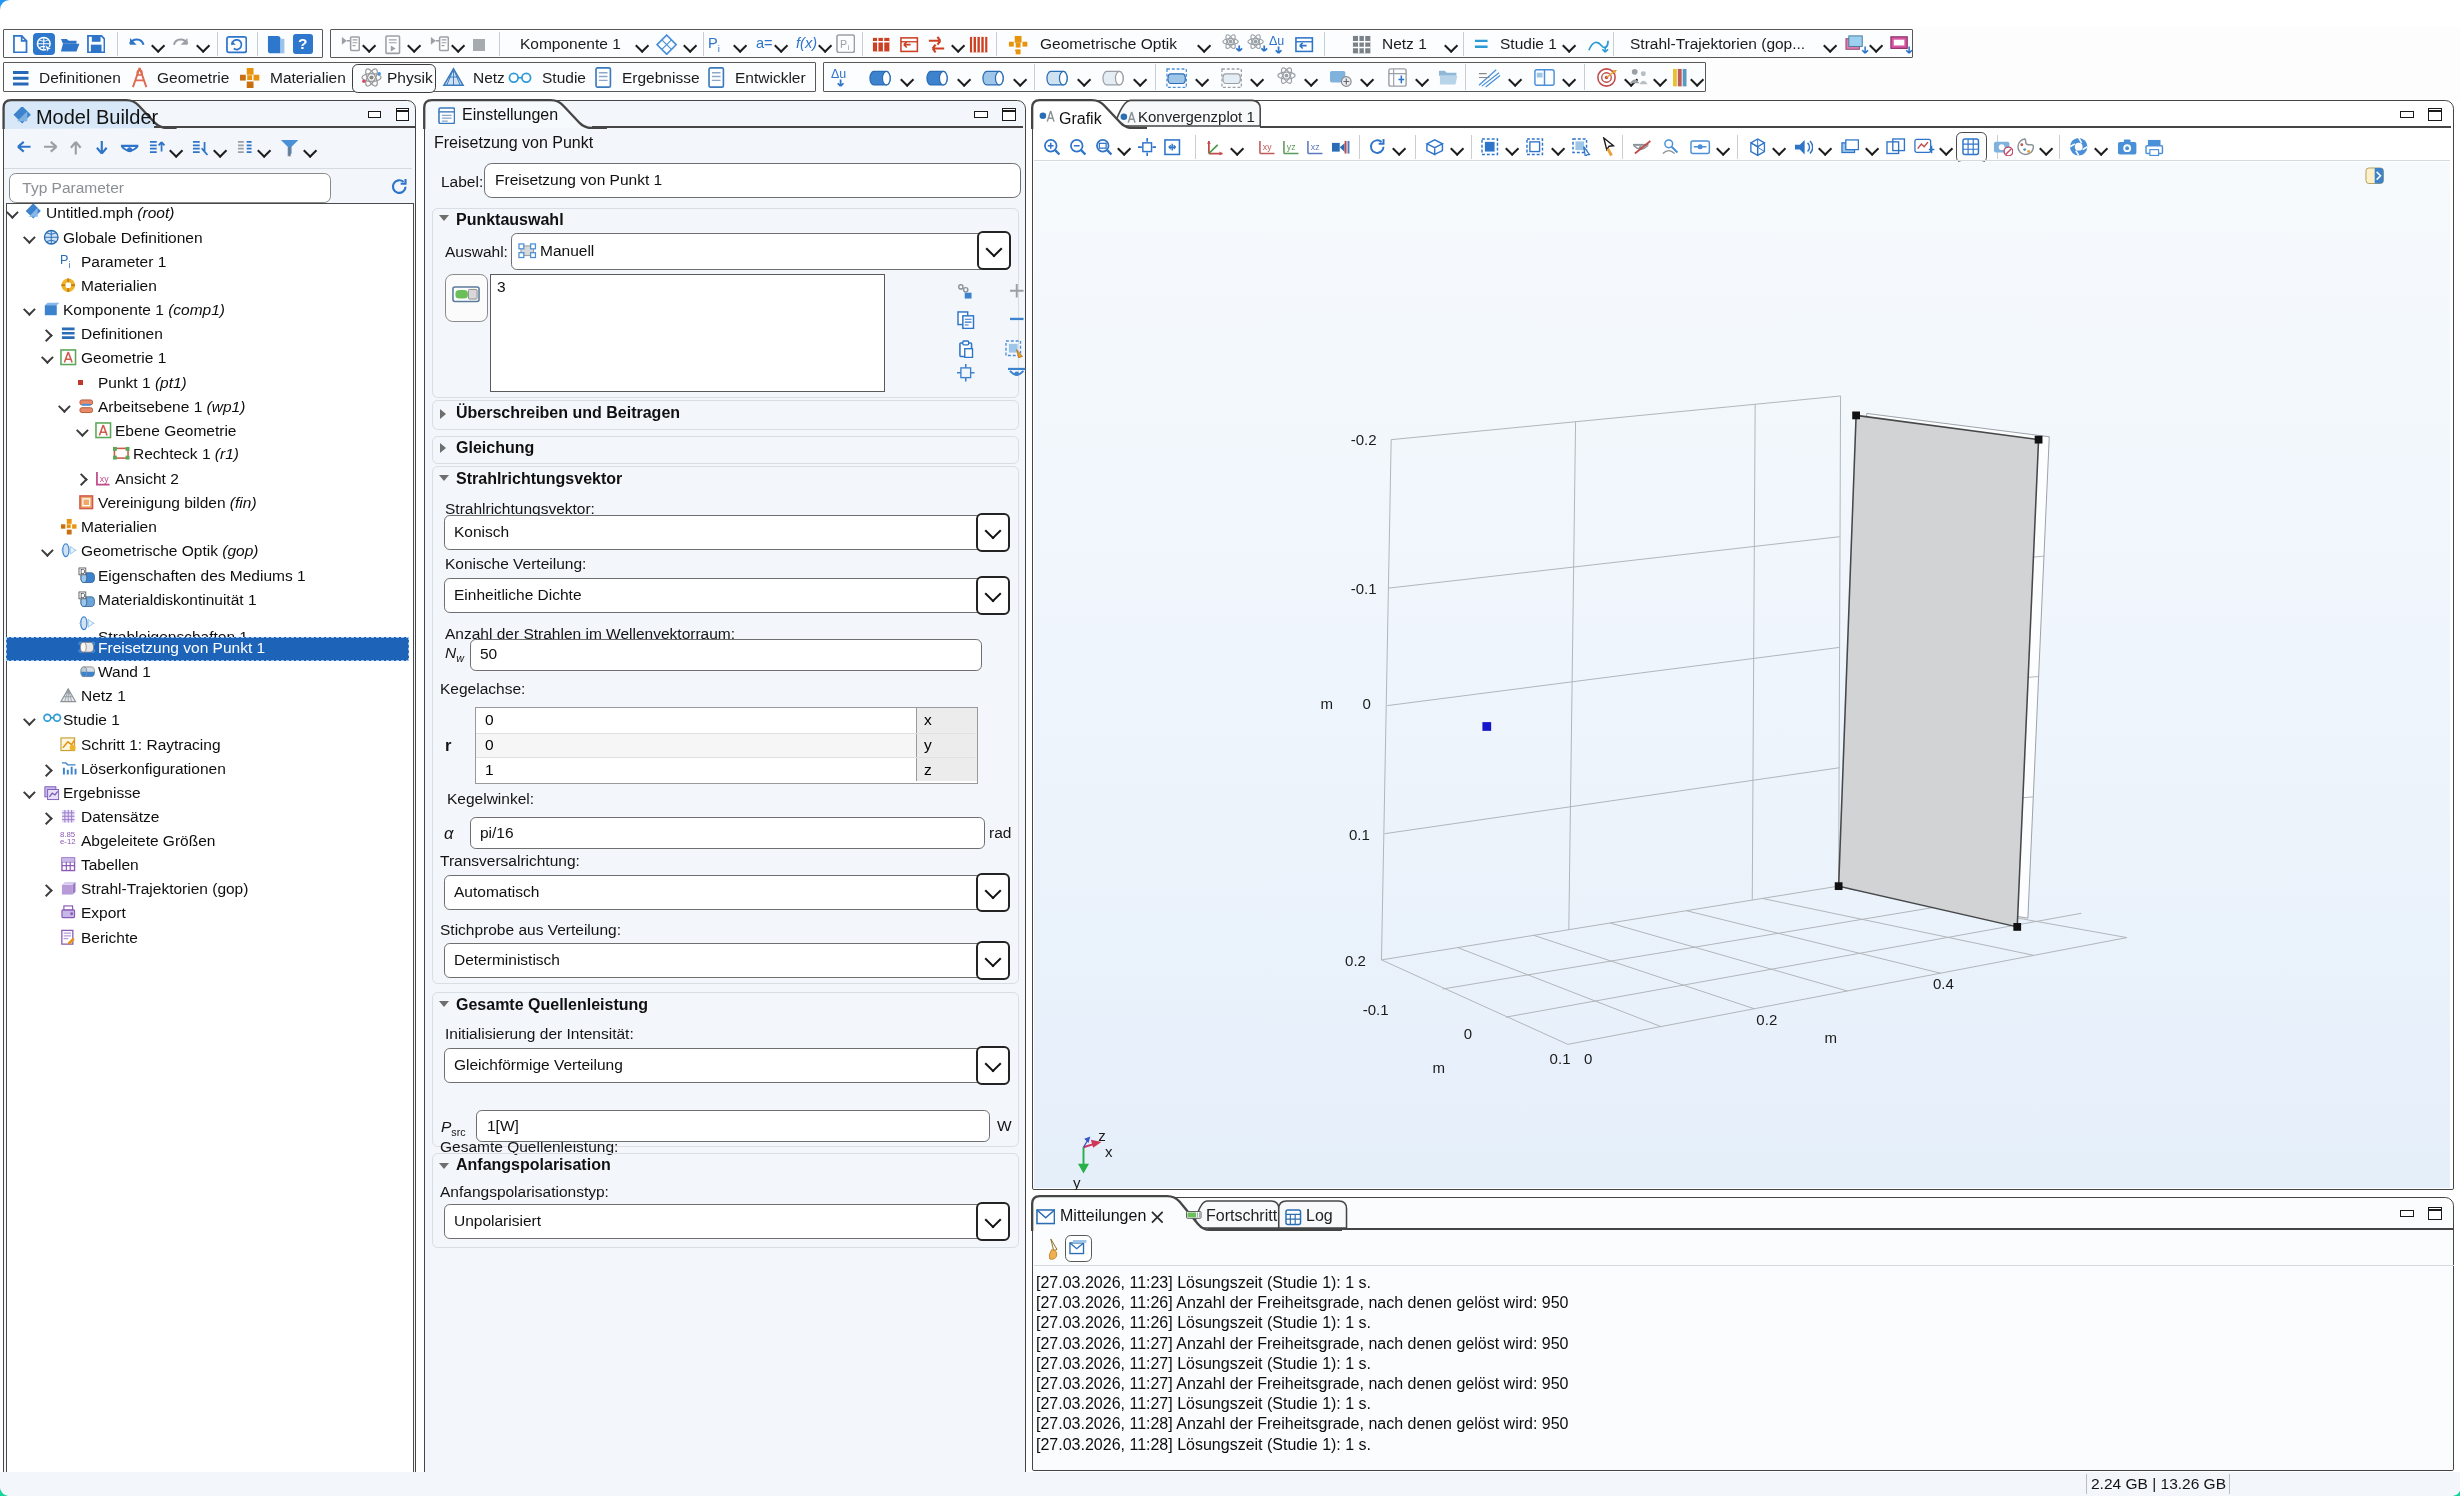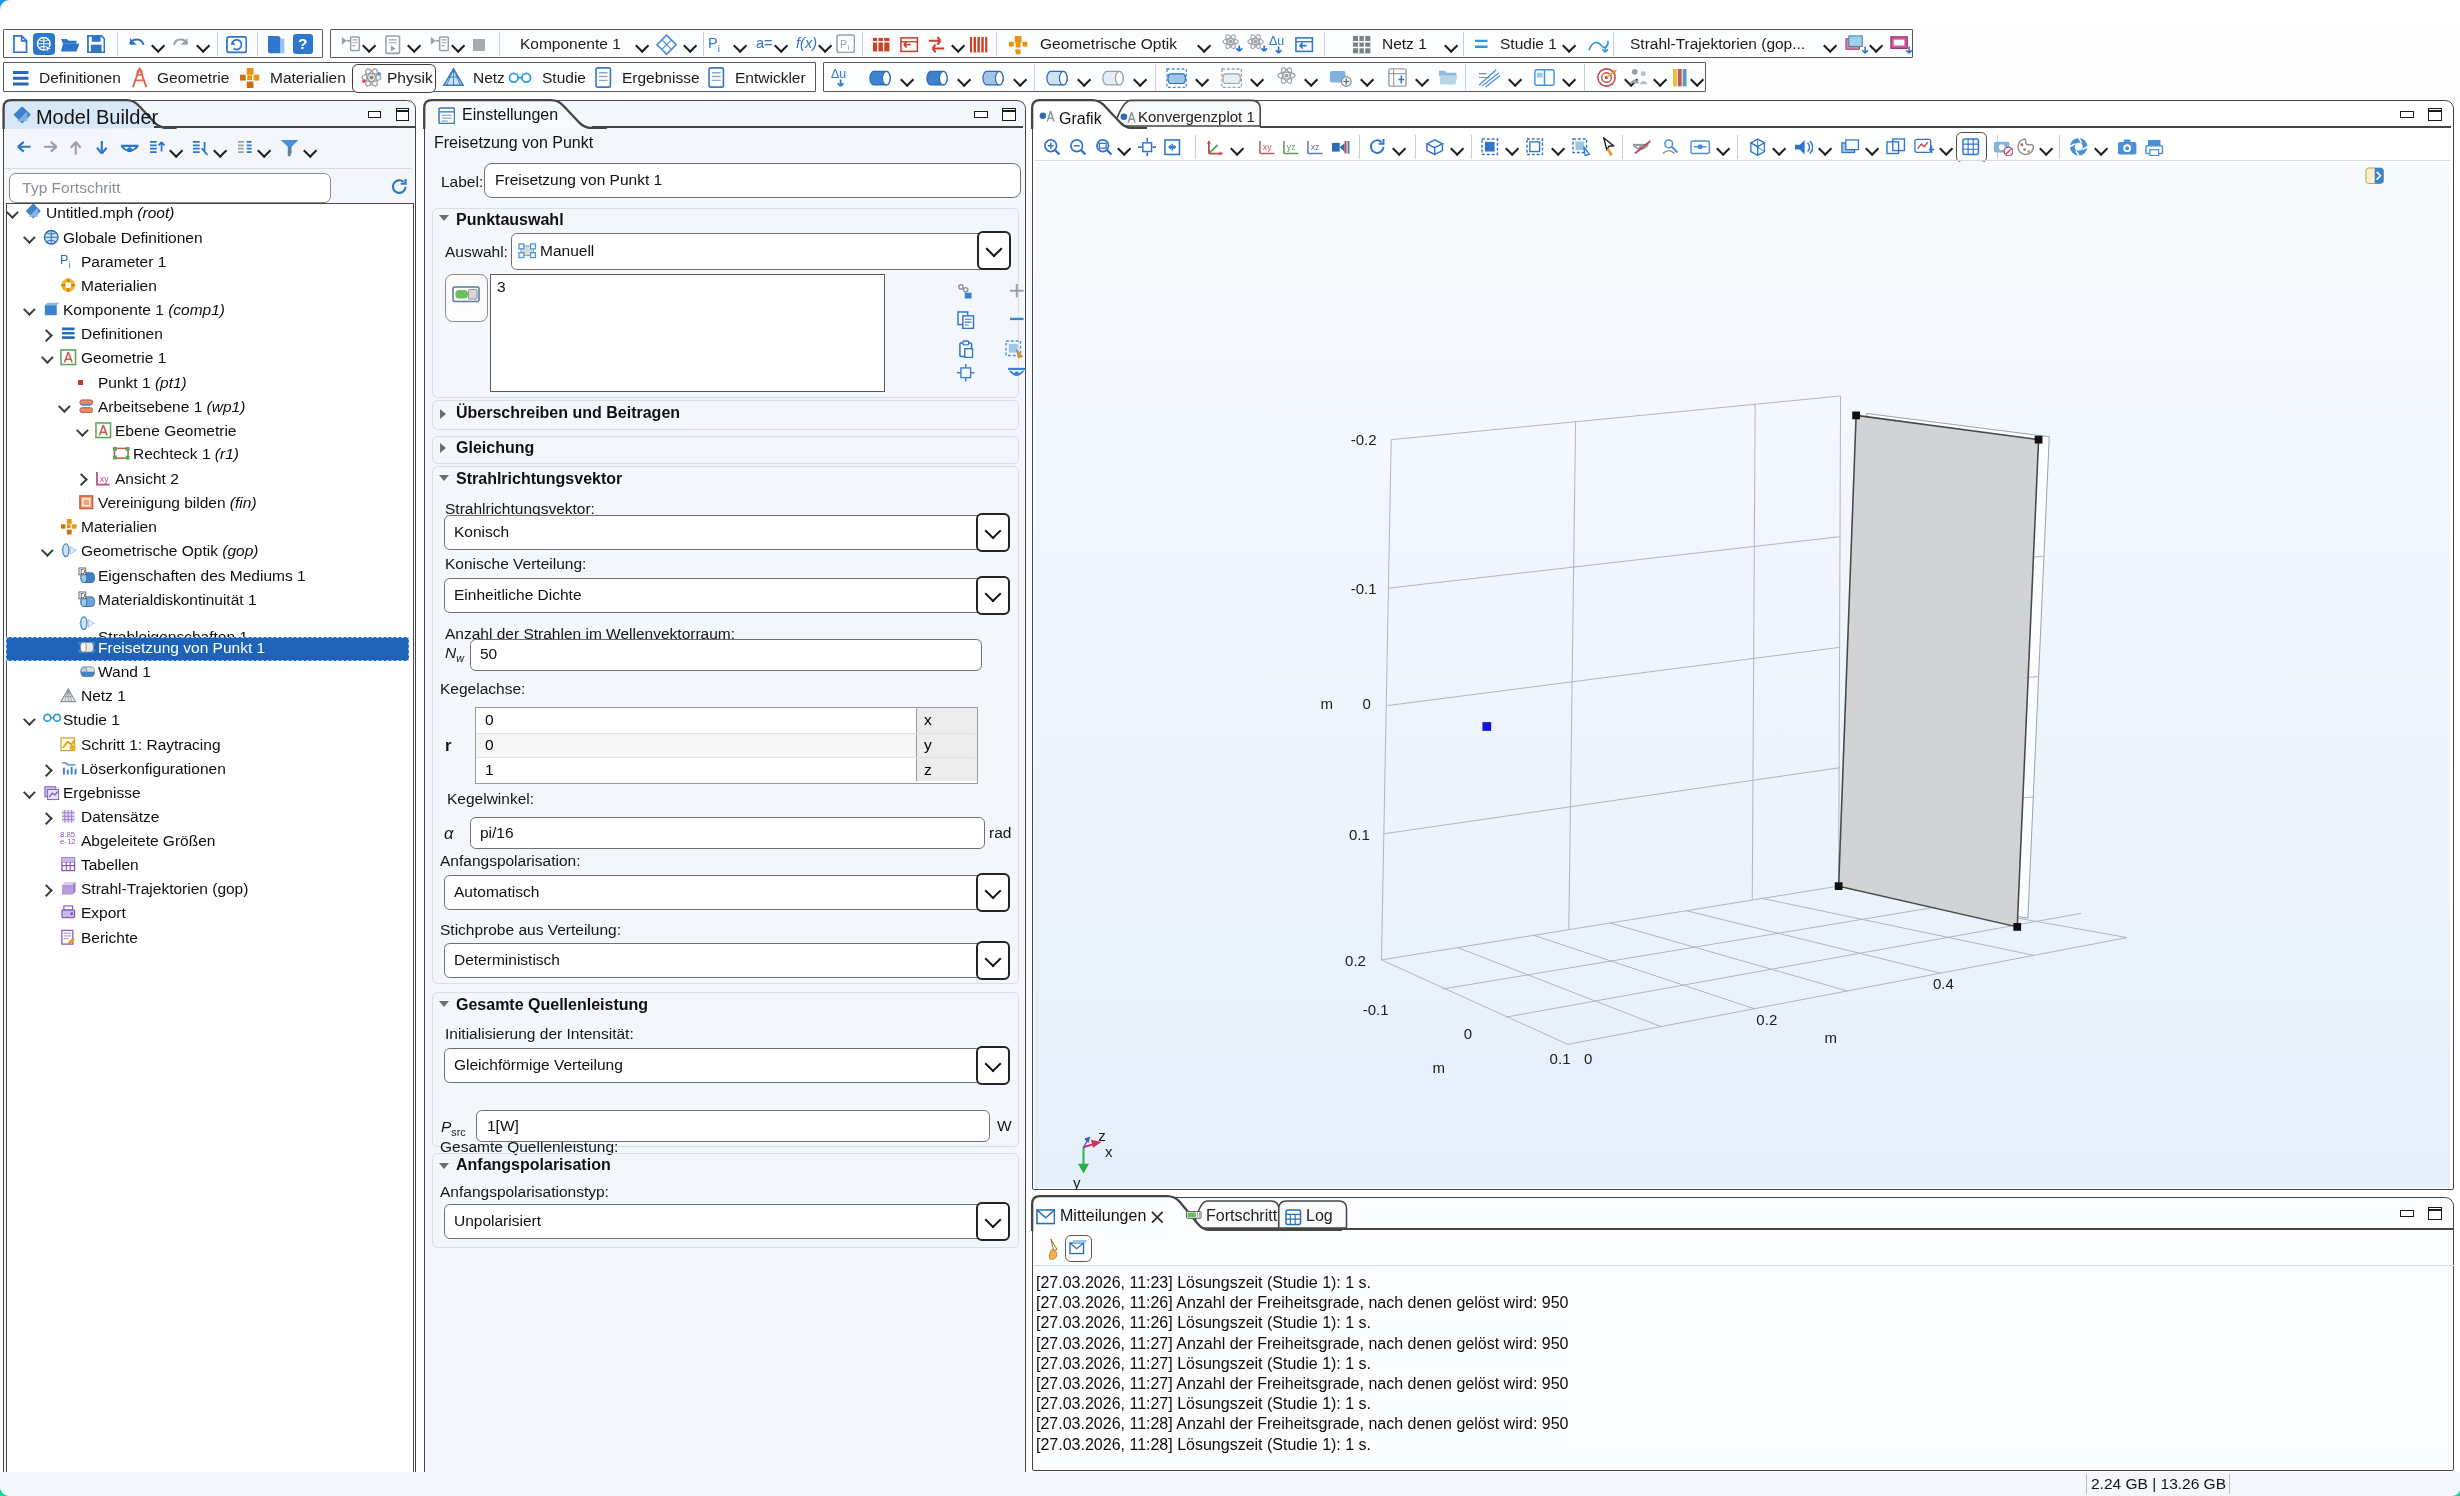--- a/index.html
+++ b/index.html
@@ -393,21 +393,21 @@
         <path d="M11 3 h5 M11 6.5 h5 M11 10 h5 M11 13.5 h5" stroke="#2e74c9" stroke-width="1.8"></path>
       </svg>
 <div class="abs" style="left:255px;top:45px;width:8.3px;height:8.3px;border-right:2.5px solid #1d1d1d;border-bottom:2.5px solid #1d1d1d;transform:rotate(45deg);"></div>
 <svg class="abs" style="left:275px;top:37px;" width="21.3" height="19.4" viewBox="0 0 22 20">
         <path d="M2 2 h18 l-7 7 v7 l-4 3 v-10 z" fill="#4a90d9"></path>
         <path d="M11 9 v10" stroke="#7a7a7a" stroke-width="2"></path>
       </svg>
 <div class="abs" style="left:301px;top:45px;width:8.3px;height:8.3px;border-right:2.5px solid #1d1d1d;border-bottom:2.5px solid #1d1d1d;transform:rotate(45deg);"></div>
 <div class="abs" style="left:0px;top:67px;width:408px;height:1px;background:#d5dade;"></div>
 <div class="abs" style="left:4.9px;top:72px;width:320px;height:28px;background:#fff;border:1.6px solid #8a8a8a;border-radius:6.8px;"></div>
-<span class="abs" style="left:18.4px;top:78px;font-size:15.5px;color:#8a8f94;">Typ Fortschritt</span>
+<span class="abs" style="left:18.4px;top:78px;font-size:15.5px;color:#8a8f94;">Typ Parameter</span>
 <svg class="abs" style="left:386px;top:76px;" width="19.4" height="19.4" viewBox="0 0 20 20">
         <path d="M16 10 a6.5 6.5 0 1 1 -2 -4.8" fill="none" stroke="#2e74c9" stroke-width="2.2"></path>
         <path d="M16 2 v5 h-5" fill="none" stroke="#2e74c9" stroke-width="2.2"></path>
       </svg>
 <div class="abs" style="left:1.9px;top:102px;width:406px;height:1269px;background:#fff;border:1.5px solid #4a4a4a;"></div>
 </div>
 <div class="abs" style="left:7.8px;top:208px;width:6.8px;height:6.8px;border-right:2.1px solid #3c3c3c;border-bottom:2.1px solid #3c3c3c;transform:rotate(45deg);"></div>
 <svg class="abs" style="left:25px;top:204px;" width="16.5" height="16.5" viewBox="0 0 17 17">
       <rect x="2" y="2" width="11" height="11" transform="rotate(45 8.5 8.5)" fill="#3d82cc"></rect>
       <path d="M8.5 2 L15 8.5 L8.5 15 Z" fill="#85b8e8" transform="rotate(45 8.5 8.5)"></path>
@@ -704,21 +704,21 @@
 <span class="abs" style="left:485px;top:736px;font-size:15.5px;">0</span>
 <span class="abs" style="left:485px;top:761px;font-size:15.5px;">1</span>
 <span class="abs" style="left:924px;top:711px;font-size:15.5px;">x</span>
 <span class="abs" style="left:924px;top:736px;font-size:15.5px;">y</span>
 <span class="abs" style="left:924px;top:761px;font-size:15.5px;">z</span>
 <span class="lbl" style="left:447px;top:790px;">Kegelwinkel:</span>
 <span class="abs" style="left:444px;top:824px;font-size:16.5px;font-style:italic;color:#141414;">α</span>
 <div class="fld" style="left:470px;top:817px;width:513px;height:30px;"></div>
 <span class="abs" style="left:480px;top:824px;font-size:15.5px;color:#101010;">pi/16</span>
 <span class="lbl" style="left:989px;top:824px;">rad</span>
-<span class="lbl" style="left:440px;top:852px;">Anfangspolarisation:</span>
+<span class="lbl" style="left:440px;top:852px;">Transversalrichtung:</span>
 <div class="fld" style="left:444px;top:875px;width:562px;height:33px;"></div>
 <span class="abs" style="left:454px;top:883px;font-size:15.5px;color:#101010;">Automatisch</span>
 <div class="dbtn" style="left:976px;top:873px;height:35px;">
       <div class="dbtnc"></div>
     </div>
 <span class="lbl" style="left:440px;top:921px;">Stichprobe aus Verteilung:</span>
 <div class="fld" style="left:444px;top:943px;width:562px;height:33px;"></div>
 <span class="abs" style="left:454px;top:951px;font-size:15.5px;color:#101010;">Deterministisch</span>
 <div class="dbtn" style="left:976px;top:941px;height:35px;">
       <div class="dbtnc"></div>

